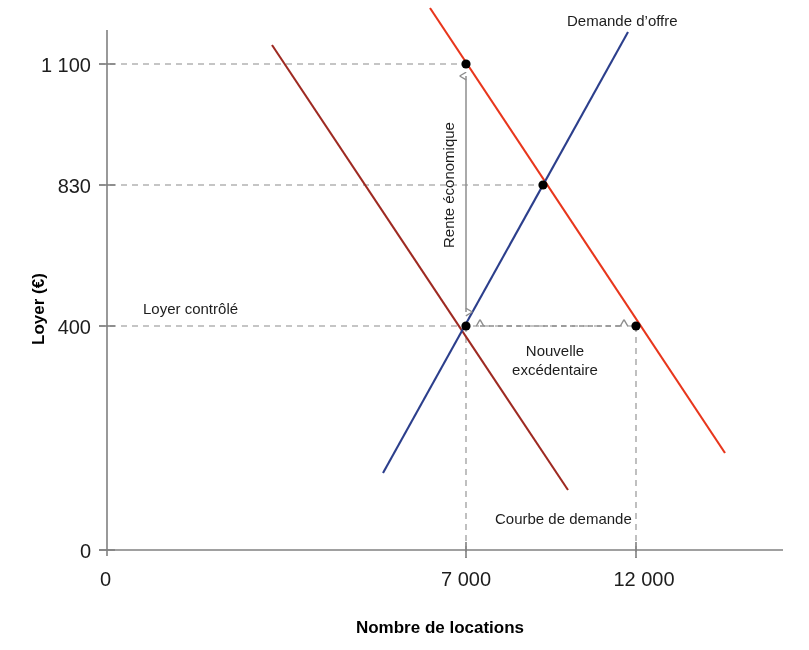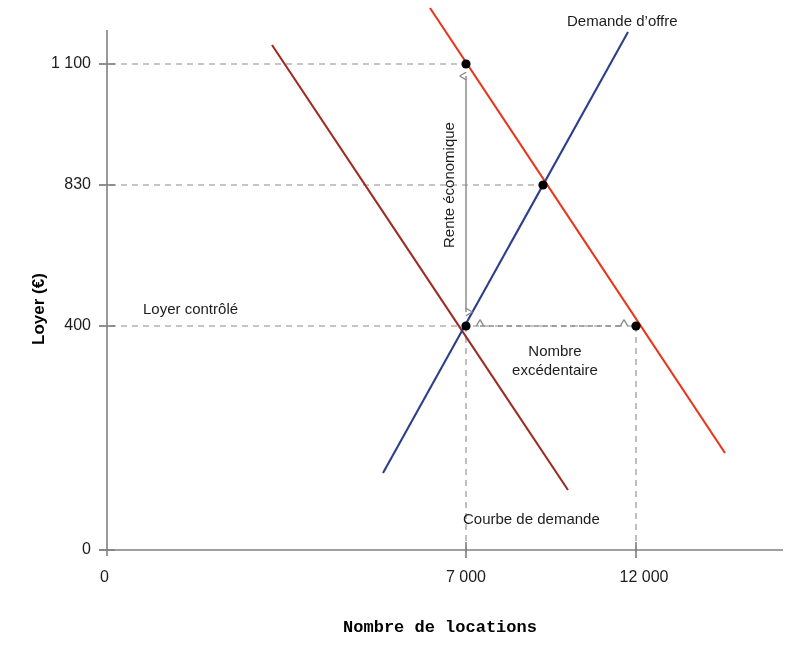--- a/index.html
+++ b/index.html
@@ -27,21 +27,21 @@
   }
   .lbl {
     position: absolute;
     font-family: "Liberation Sans", sans-serif;
     font-size: 15px;
     color: #1d1d1d;
     white-space: nowrap;
     line-height: 1.25;
   }
   .tick-lbl {
-    font-size: 16px;
+    font-size: 20px;
     color: #1d1d1d;
   }
   .axis-title {
     font-size: 17px;
     font-weight: bold;
     color: #000000;
   }
   .rot {
     transform: rotate(-90deg);
     transform-origin: 0 0;
@@ -113,23 +113,23 @@
   <div class="lbl tick-lbl" style="right:718px; top:53px;">1 100</div>
   <div class="lbl tick-lbl" style="right:718px; top:174px;">830</div>
   <div class="lbl tick-lbl" style="right:718px; top:315px;">400</div>
   <div class="lbl tick-lbl" style="right:718px; top:539px;">0</div>
 
   <div class="lbl tick-lbl" style="left:100px; top:567px;">0</div>
   <div class="lbl tick-lbl ctr" style="left:426px; top:567px; width:80px;">7 000</div>
   <div class="lbl tick-lbl ctr" style="left:599px; top:567px; width:90px;">12 000</div>
 
   <div class="lbl axis-title rot" style="left:28px; top:345px;">Loyer (€)</div>
-  <div class="lbl axis-title ctr" style="left:240px; top:617px; width:400px;font-family:Liberation Mono, monospace;">Nombre de locations</div>
+  <div class="lbl axis-title ctr" style="left:240px; top:617px; width:400px;">Nombre de locations</div>
 
   <div class="lbl" style="left:567px; top:12px;">Demande d’offre</div>
-  <div class="lbl" style="left:463px; top:510px;">Courbe de demande</div>
+  <div class="lbl" style="left:495px; top:510px;">Courbe de demande</div>
 
   <div class="lbl rot" style="left:440px; top:248px;">Rente économique</div>
-  <div class="lbl multiline ctr" style="left:475px; top:342px; width:160px;">Nombre
+  <div class="lbl multiline ctr" style="left:475px; top:342px; width:160px;">Nouvelle
 excédentaire</div>
   <div class="lbl" style="left:143px; top:300px;">Loyer contrôlé</div>
 
 </div>
 
 </body></html>

